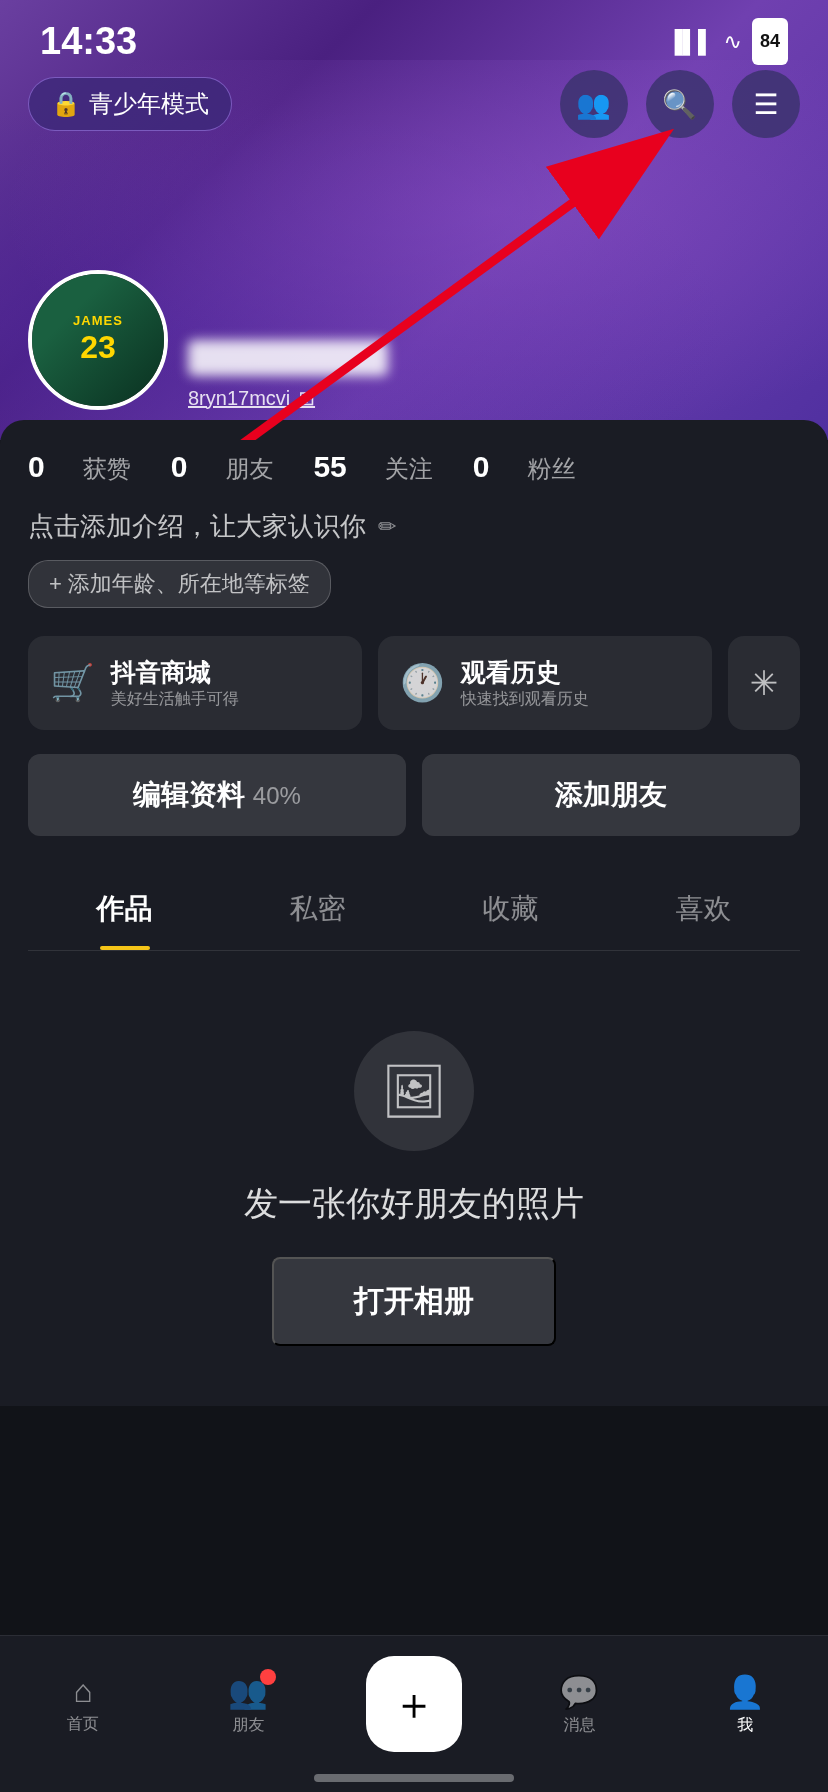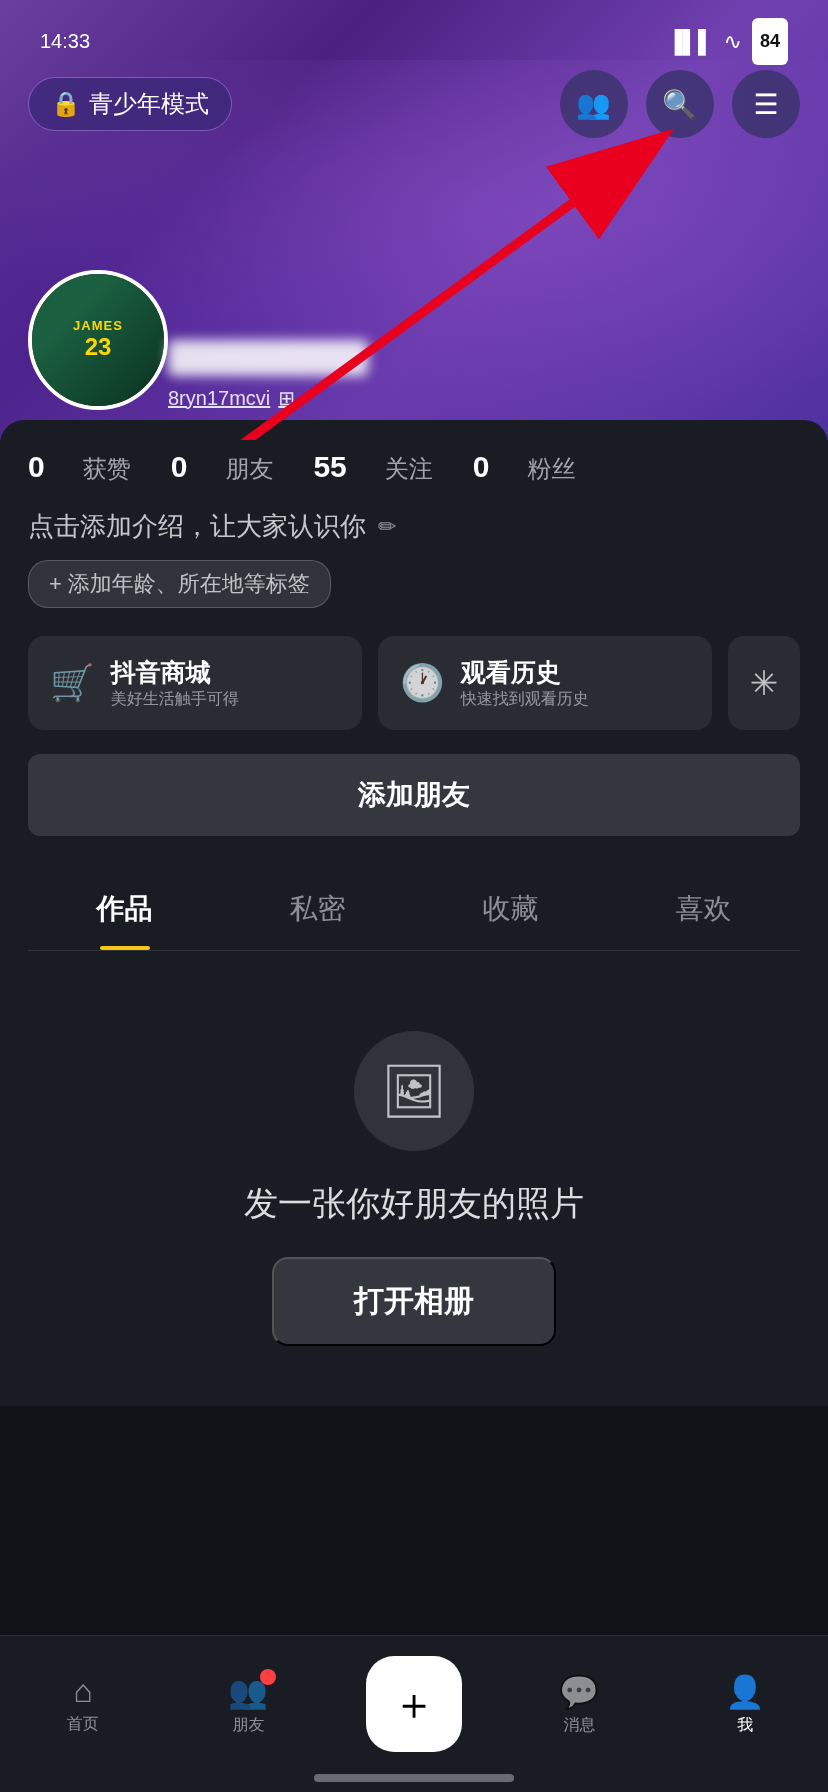--- a/index.html
+++ b/index.html
@@ -18,22 +18,22 @@
       display: flex;
       justify-content: space-between;
       align-items: center;
       padding: 18px 40px 10px;
       background: transparent;
       position: absolute;
       top: 0; left: 0; right: 0;
       z-index: 10;
     }
     .status-time {
-      font-size: 20px;
-      font-weight: 400;
+      font-size: 38px;
+      font-weight: 700;
       color: #fff;
     }
     .status-icons {
       display: flex;
       align-items: center;
       gap: 10px;
     }
     .battery-box {
       background: #fff;
       color: #111;
@@ -97,20 +97,21 @@
       cursor: pointer;
     }
 
     
     .profile-header {
       position: absolute;
       bottom: 30px;
       left: 28px;
       display: flex;
       align-items: flex-end;
+      gap: 20px;
     }
     .avatar-wrap {
       width: 140px; height: 140px;
       border-radius: 50%;
       border: 4px solid #fff;
       overflow: hidden;
       background: #333;
       flex-shrink: 0;
     }
     .avatar-inner {
@@ -125,21 +126,21 @@
     .avatar-jersey {
       font-size: 13px;
       font-weight: 900;
       color: #ffd700;
       letter-spacing: 1px;
       font-family: Arial, sans-serif;
       text-align: center;
       line-height: 1.1;
     }
     .avatar-number {
-      font-size: 24px;
+      font-size: 32px;
       font-weight: 900;
       color: #ffd700;
       font-family: Arial, sans-serif;
     }
     .username-area {
       flex: 1;
     }
     .username-blurred {
       width: 200px;
       height: 36px;
@@ -332,21 +333,21 @@
       justify-content: center;
       font-size: 52px;
       color: rgba(255,255,255,0.7);
     }
     .empty-text {
       font-size: 34px;
       color: rgba(255,255,255,0.85);
     }
     .open-album-btn {
       background: rgba(255,255,255,0.12);
-      border-radius: 16px;
+      border-radius: 8px;
       padding: 22px 80px;
       font-size: 30px;
       font-weight: 600;
       color: #fff;
       cursor: pointer;
     }
 
     
     .bottom-nav {
       position: fixed;
@@ -531,20 +532,24 @@
         <div class="subtitle">快速找到观看历史</div>
       </div>
     </div>
     <div class="quick-card-more">
       <span style="font-size:34px;color:rgba(255,255,255,0.7);">✳</span>
     </div>
   </div>
 
   <div class="action-row">
     <div class="action-btn">
+      <span>编辑资料</span>
+      <span class="progress-text"> 40%</span>
+    </div>
+    <div class="action-btn">
       <span>添加朋友</span>
     </div>
   </div>
 
   <div class="tabs-row">
     <div class="tab-item active">
       <span>作品</span>
     </div>
     <div class="tab-item">
       <span>私密</span>

